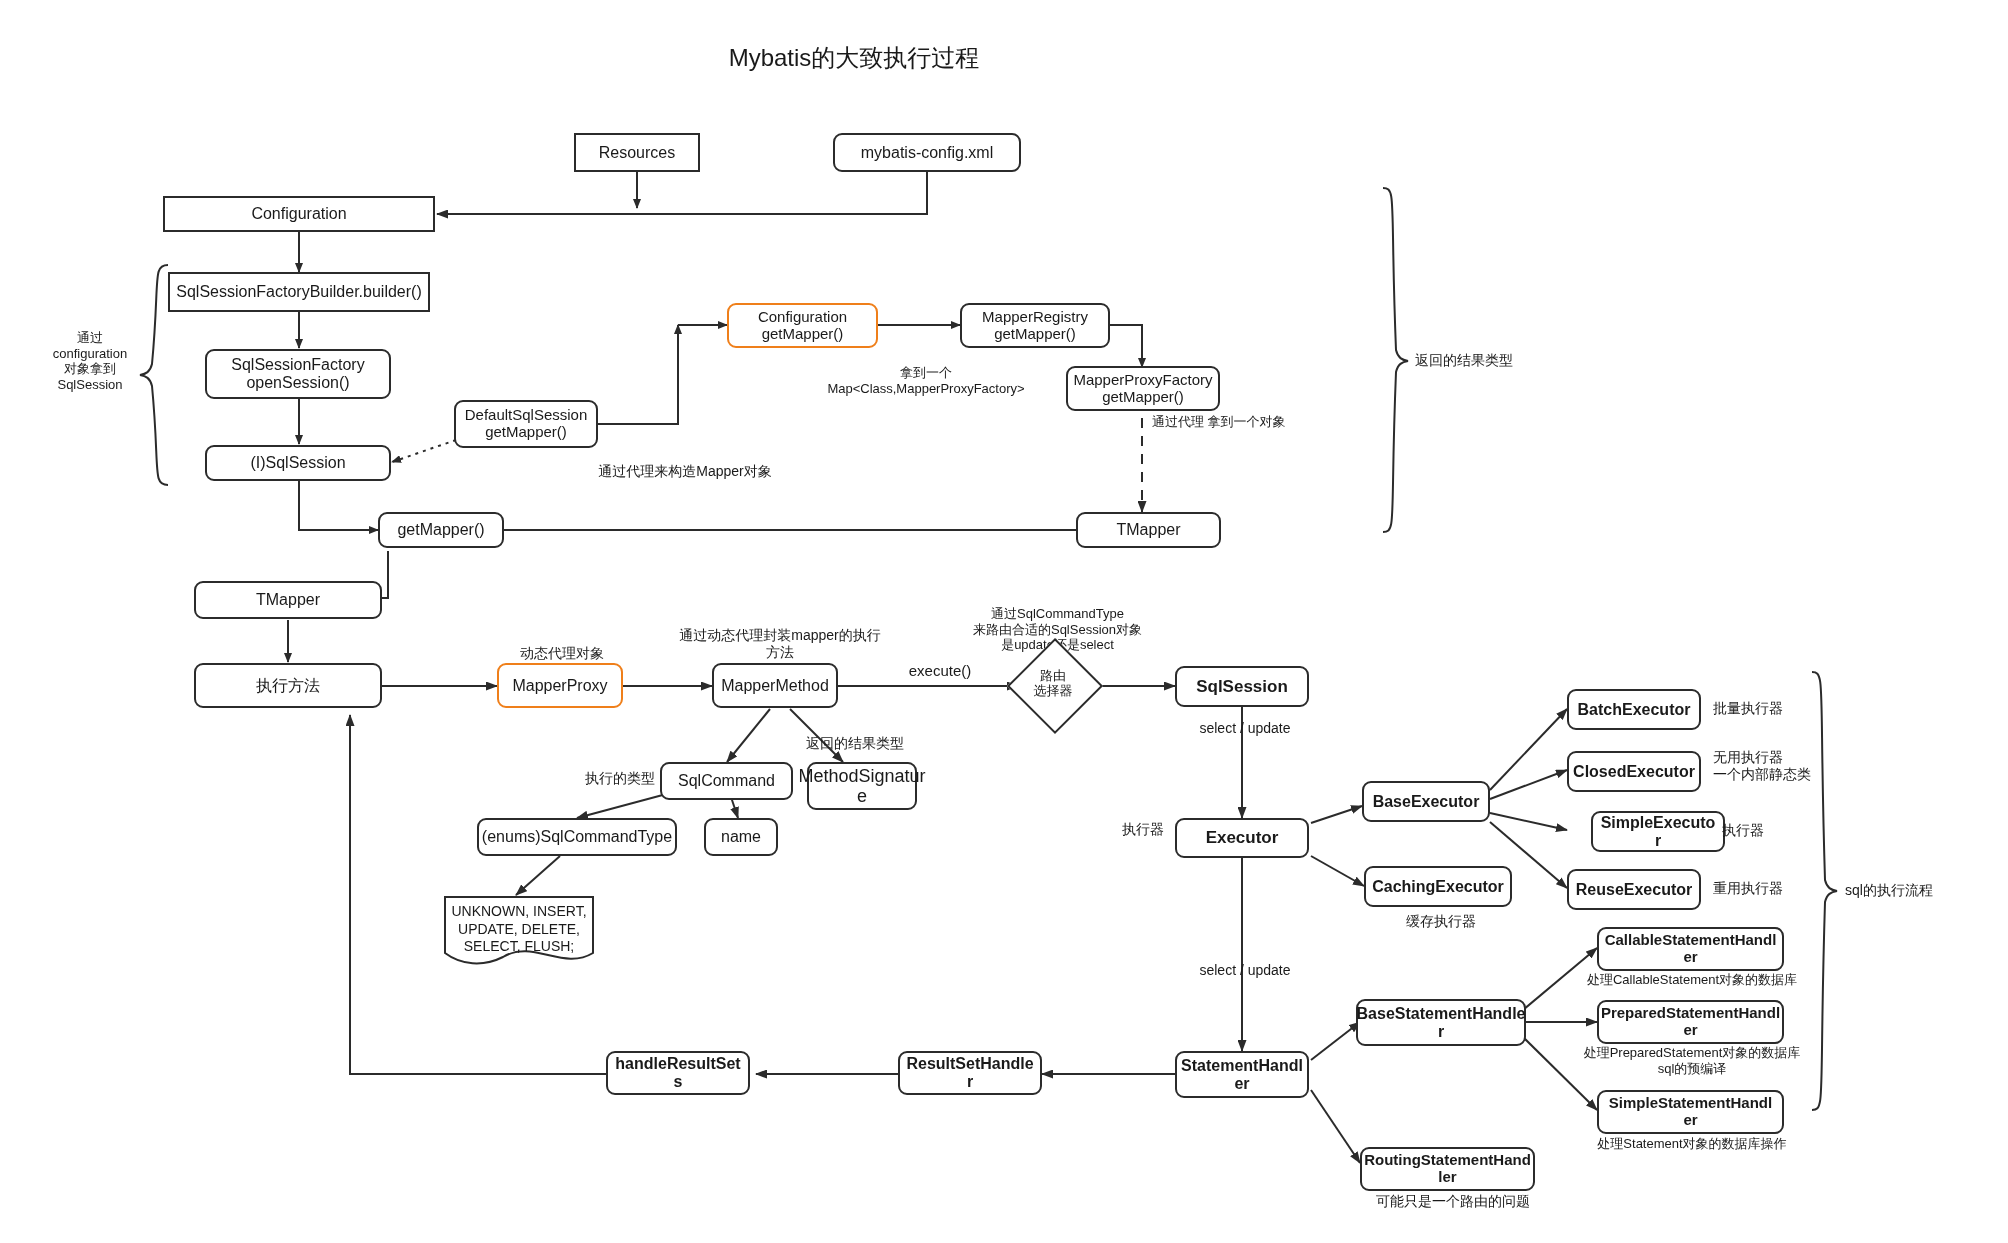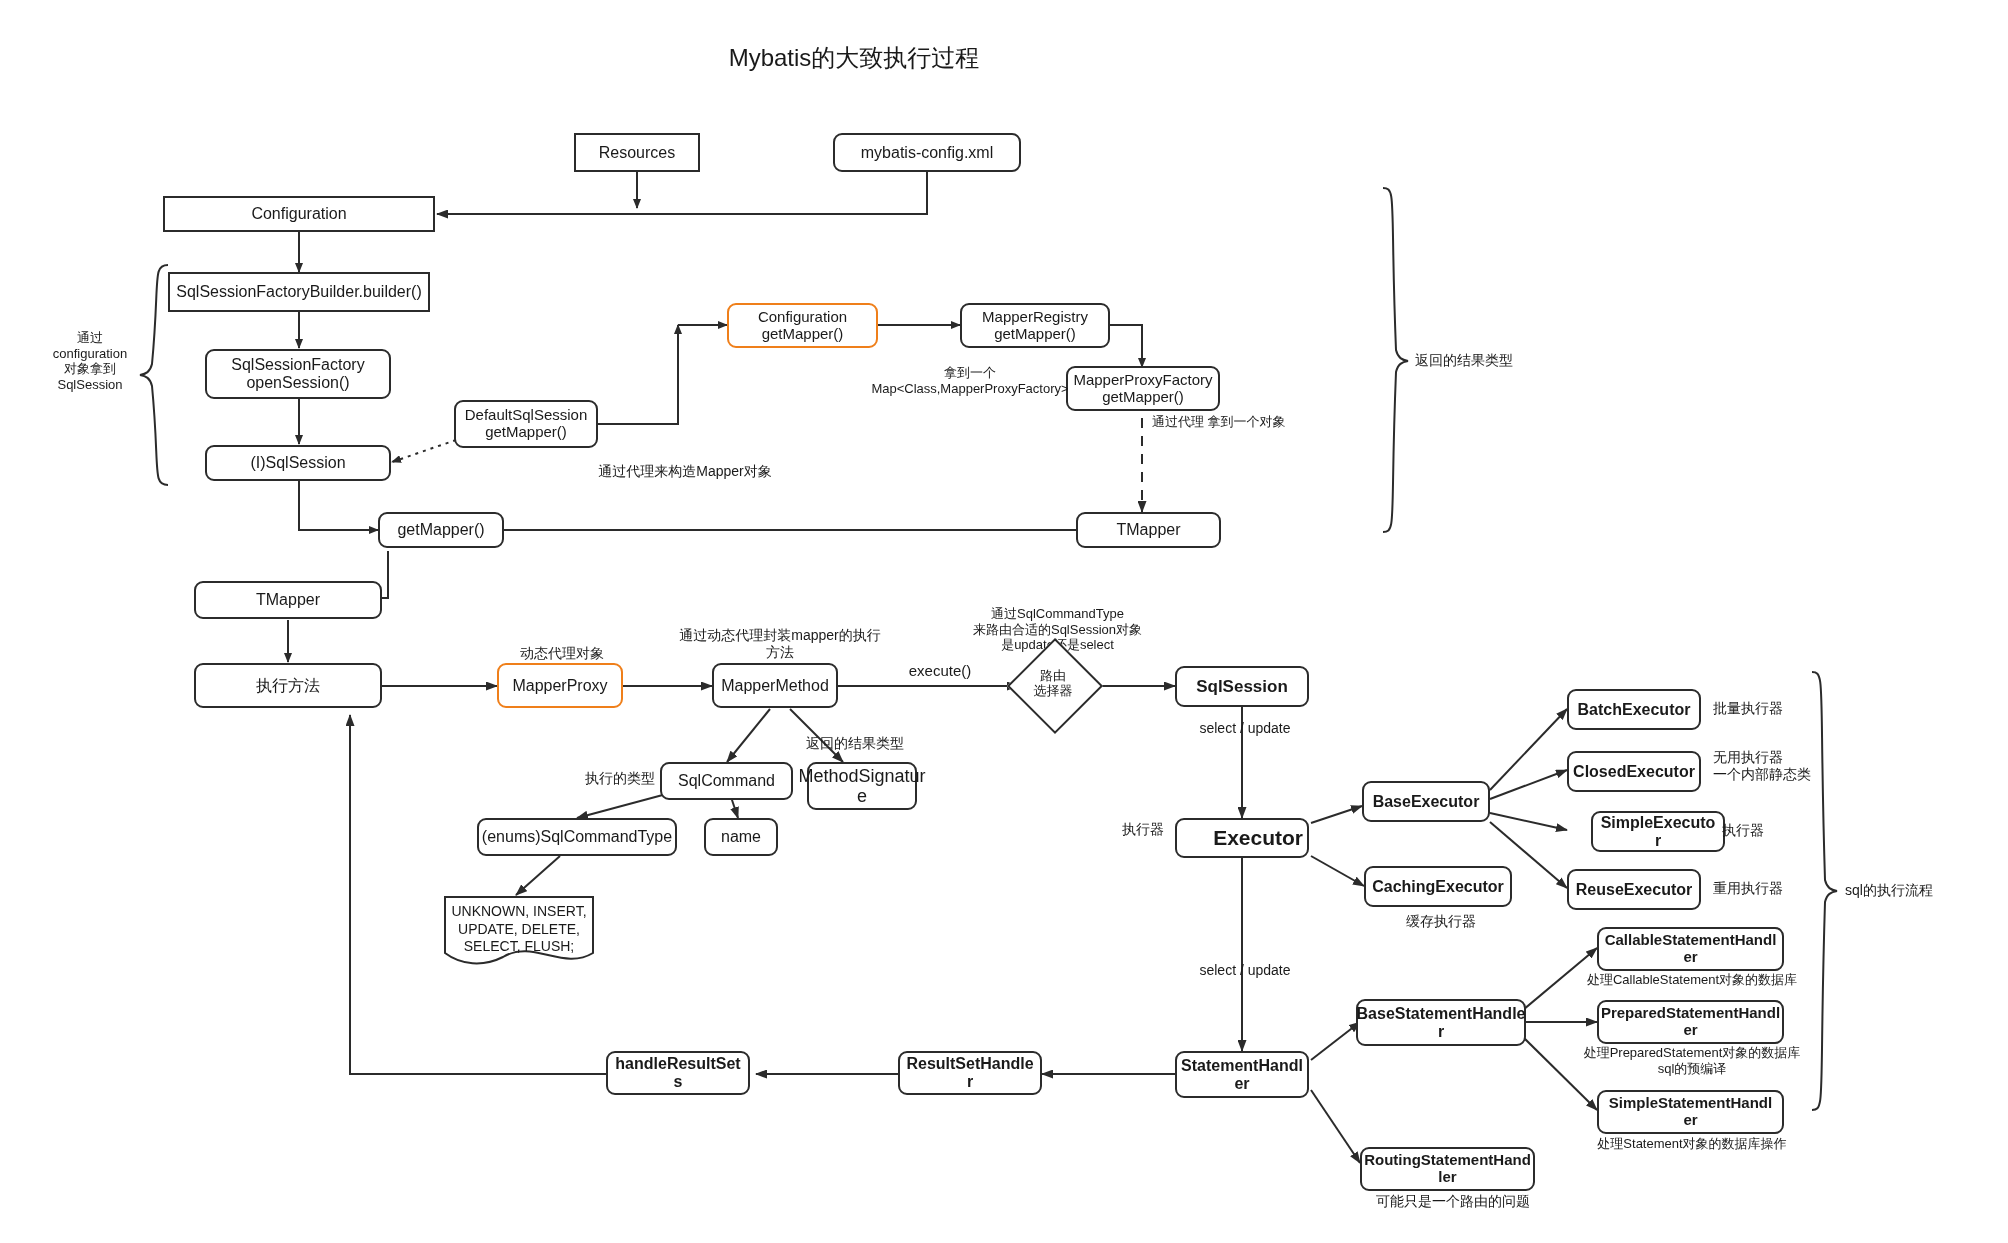--- a/index.html
+++ b/index.html
@@ -184,21 +184,21 @@
   <div class="node round" style="left:960px;top:303px;width:150px;height:45px;font-size:15px;white-space:pre-line;">
     <span>MapperRegistry
 getMapper()</span>
   </div>
 
   <div class="node round" style="left:1066px;top:366px;width:154px;height:45px;font-size:15px;white-space:pre-line;">
     <span>MapperProxyFactory
 getMapper()</span>
   </div>
 
-  <div class="lbl" style="left:825px;top:365px;width:290px;font-size:13px;">拿到一个
+  <div class="lbl" style="left:781px;top:365px;width:290px;font-size:13px;">拿到一个
 Map&lt;Class,MapperProxyFactory&gt;</div>
 
   <div class="lbl left" style="left:1152px;top:414px;width:200px;font-size:13px;">通过代理 拿到一个对象</div>
 
   <div class="lbl" style="left:545px;top:463px;width:280px;font-size:14px;">通过代理来构造Mapper对象</div>
 
   <div class="lbl left" style="left:1415px;top:352px;width:180px;font-size:14px;">返回的结果类型</div>
 
   <div class="node round" style="left:1076px;top:512px;width:145px;height:36px;font-size:16px;">
     <span>TMapper</span>
@@ -272,21 +272,21 @@
   </div>
 
   <div class="node round bold" style="left:1175px;top:666px;width:134px;height:41px;font-size:17px;">
     <span>SqlSession</span>
   </div>
 
   <div class="lbl" style="left:1170px;top:720px;width:150px;font-size:14px;">select / update</div>
 
   <div class="lbl" style="left:1108px;top:821px;width:70px;font-size:14px;">执行器</div>
 
-  <div class="node round bold" style="left:1175px;top:818px;width:134px;height:40px;font-size:21px;justify-content:flex-end;">
+  <div class="node round bold" style="left:1175px;top:818px;width:134px;height:40px;font-size:17px;">
     <span>Executor</span>
   </div>
 
   <div class="node round bold" style="left:1362px;top:781px;width:128px;height:41px;font-size:16px;">
     <span>BaseExecutor</span>
   </div>
 
   <div class="node round bold" style="left:1364px;top:866px;width:148px;height:41px;font-size:16px;">
     <span>CachingExecutor</span>
   </div>

